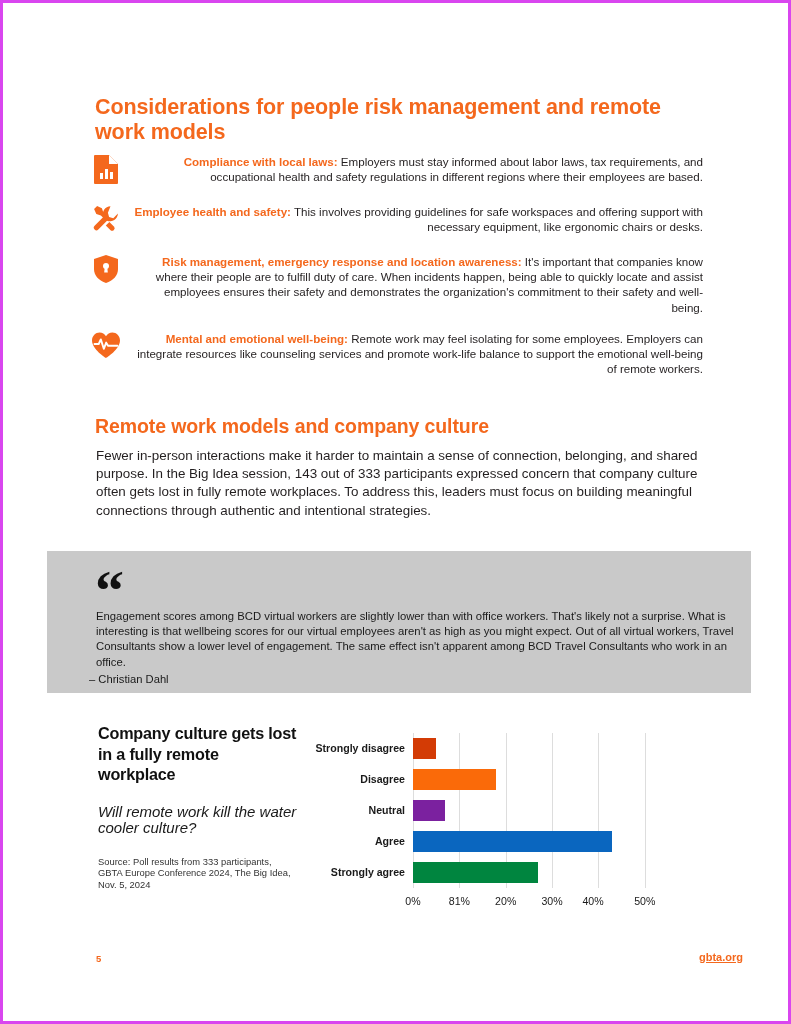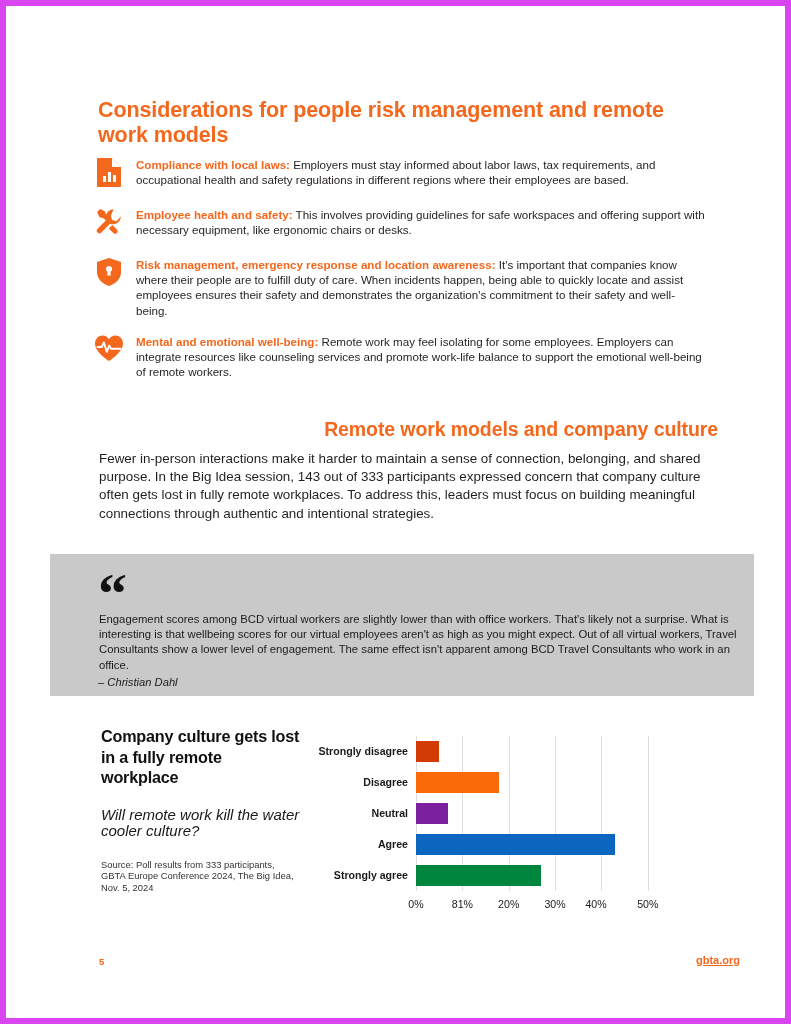--- a/index.html
+++ b/index.html
@@ -10,21 +10,21 @@
   body {
     font-family: "Liberation Sans", sans-serif;
     -webkit-font-smoothing: antialiased;
   }
   .page {
     position: relative;
     width: 791px;
     height: 1024px;
     background: #ffffff;
     box-sizing: border-box;
-    border: 6px solid #d946ef;
+    border: 3px solid #d946ef;
     overflow: hidden;
     padding-left: 33px;
   }
 
   
   .section-title {
     position: absolute;
     left: 92px;
     top: 92px;
     width: 610px;
@@ -57,38 +57,38 @@
     justify-content: center;
     padding-top: 1px;
   }
   .bullet-icon svg { display: block; }
   .bullet-text {
     flex: 1 1 auto;
     font-size: 11.6px;
     line-height: 15.2px;
     color: #231f20;
     padding-top: 1px;
+    text-align: right;
   }
   .bullet-lead {
     color: #f4681d;
     font-weight: bold;
   }
 
   
   .section-title-2 {
     position: absolute;
     left: 92px;
     top: 412px;
     width: 620px;
     color: #f4681d;
     font-size: 19.5px;
     font-weight: bold;
     line-height: 23px;
     letter-spacing: -0.1px;
-    text-align: right;
   }
   .body-para {
     position: absolute;
     left: 93px;
     top: 444px;
     width: 605px;
     font-size: 13.4px;
     line-height: 18.2px;
     color: #231f20;
   }
@@ -117,24 +117,23 @@
     position: absolute;
     left: 49px;
     top: 58px;
     width: 646px;
     font-size: 11.3px;
     line-height: 15.2px;
     color: #1a1a1a;
   }
   .quote-attrib {
     position: absolute;
-    left: 48px;
+    left: 42px;
     top: 122px;
     font-size: 11.2px;
-    font-style: italic;
     color: #1a1a1a;
   }
 
   
   .chart-copy {
     position: absolute;
     left: 95px;
     top: 720px;
     width: 200px;
   }

